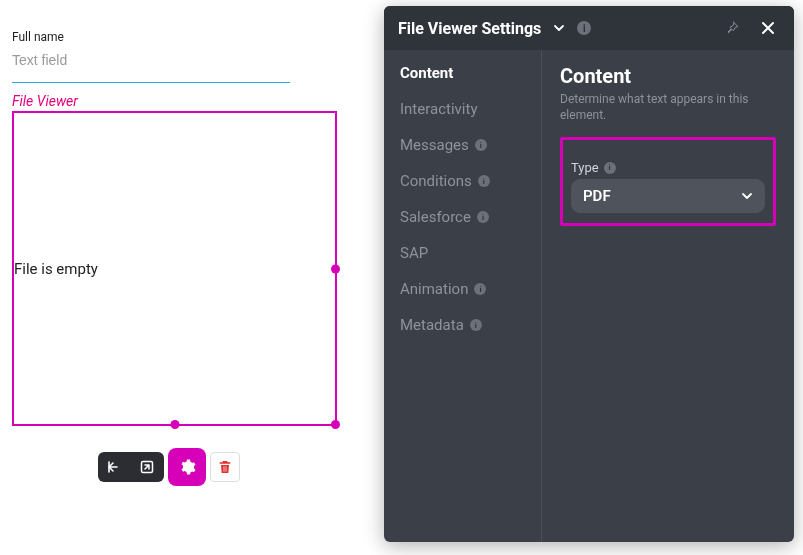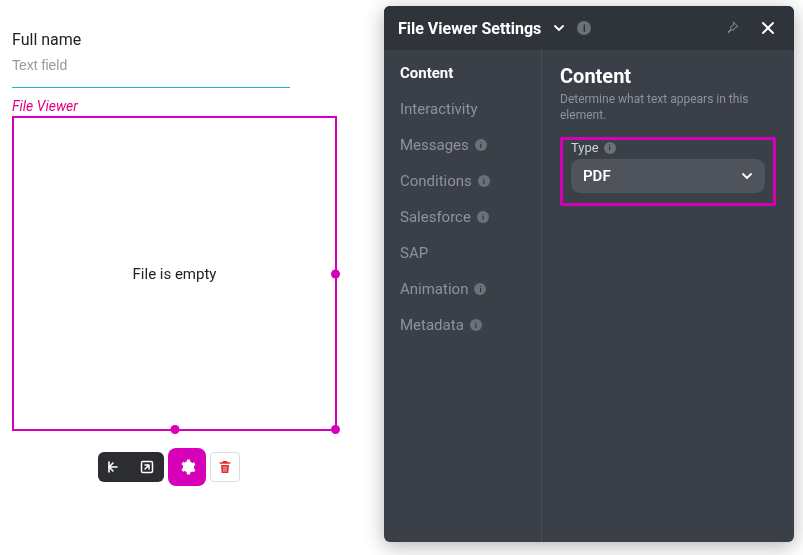--- a/index.html
+++ b/index.html
@@ -1,24 +1,24 @@
 <!DOCTYPE html>
 <html><head>
 <meta charset="utf-8">
 <style>
   * { box-sizing: border-box; margin: 0; padding: 0; }
   html, body { width: 803px; height: 555px; font-family: -apple-system, "Segoe UI", Roboto, Arial, sans-serif; background: #fff; position: relative; overflow: hidden; }
 
   
   .canvas { position: absolute; left: 12px; top: 30px; width: 360px; }
-  .field-label { font-size: 16px; color: #222; margin-bottom: 6px; }
+  .field-label { font-size: 12px; color: #222; margin-bottom: 6px; }
   .text-input { width: 278px; border: none; border-bottom: 1px solid #2aa9e0; font-size: 14px; padding: 2px 0 14px 0; outline: none; color: #333; background: transparent; }
   .text-input::placeholder { color: #9a9a9a; }
   .fv-label { color: #e4007f; font-size: 14px; margin-top: 10px; font-style: italic; }
-  .fv-box { position: relative; margin-top: 2px; width: 325px; height: 315px; border: 2px solid #d600b8; background: #fff; display: flex; align-items: center; justify-content: center; }
+  .fv-box { position: relative; margin-top: 2px; width: 325px; height: 315px; border: 2px solid #d600b8; background: #fff; display: flex; align-items: center; justify-content: flex-start; }
   .fv-empty { color: #222; font-size: 15px; }
   .handle { position: absolute; width: 9px; height: 9px; background: #d600b8; border-radius: 50%; }
   .handle.e  { right: -5px; top: 50%; transform: translateY(-50%); }
   .handle.s  { bottom: -5px; left: 50%; transform: translateX(-50%); }
   .handle.se { right: -5px; bottom: -5px; }
 
   
   .toolbar { position: absolute; left: 98px; top: 450px; display: flex; align-items: center; gap: 0; }
   .tb-dark { display: flex; background: #2b2d33; border-radius: 6px; padding: 4px 6px; gap: 10px; align-items: center; }
   .tb-btn { width: 22px; height: 22px; display: flex; align-items: center; justify-content: center; cursor: pointer; color: #fff; }
@@ -38,21 +38,21 @@
 
   .panel-body { display: flex; flex: 1; }
   .panel-nav { width: 158px; border-right: 1px solid #4a4f58; padding: 14px 16px; display:flex; flex-direction:column; gap: 18px; }
   .nav-item { font-size: 15px; color: #8d929c; display:flex; align-items:center; gap:6px; cursor:pointer; }
   .nav-item.active { color: #fff; font-weight: 700; }
   .mini-info { width: 12px; height: 12px; border-radius:50%; background:#6b7079; color:#2f333a; font-size:8px; font-weight:700; display:inline-flex; align-items:center; justify-content:center; }
 
   .panel-content { flex:1; padding: 14px 18px; }
   .pc-title { font-size: 20px; font-weight: 700; color:#fff; }
   .pc-desc { font-size: 12px; color: #8d929c; margin-top: 4px; line-height: 1.3; max-width: 210px; }
-  .type-block { margin-top: 14px; border: 3px solid #d600b8; border-radius: 2px; padding: 0 8px 10px 8px; }
+  .type-block { margin-top: 14px; border: 3px solid #d600b8; border-radius: 2px; padding: 20px 8px 10px 8px; }
   .type-label-row { display:flex; align-items:center; gap:5px; font-size: 13px; color:#cfd3da; margin-bottom:4px; }
   .type-select { background:#4e535c; border-radius:9px; height: 34px; display:flex; align-items:center; justify-content:space-between; padding: 0 12px; cursor:pointer; }
   .type-value { color:#fff; font-weight:600; font-size:15px; }
   .type-chev { color:#fff; }
 
   svg { display:block; }
 </style>
 </head>
 <body>
 

